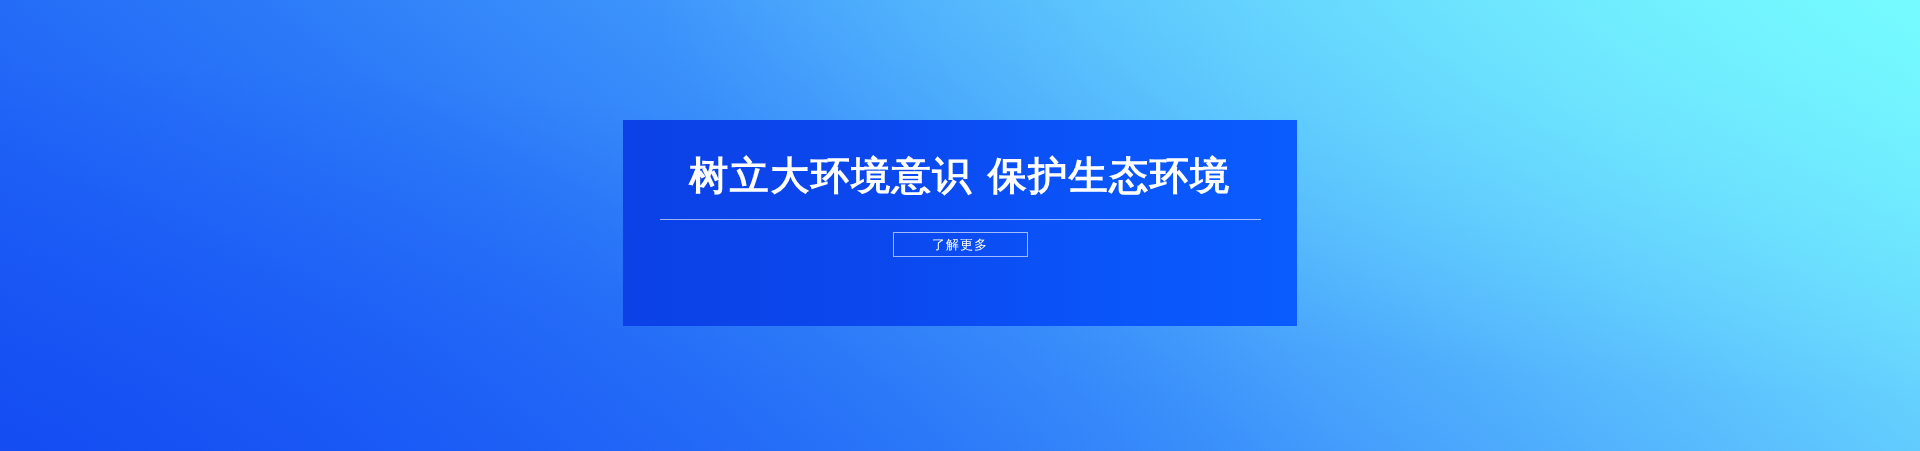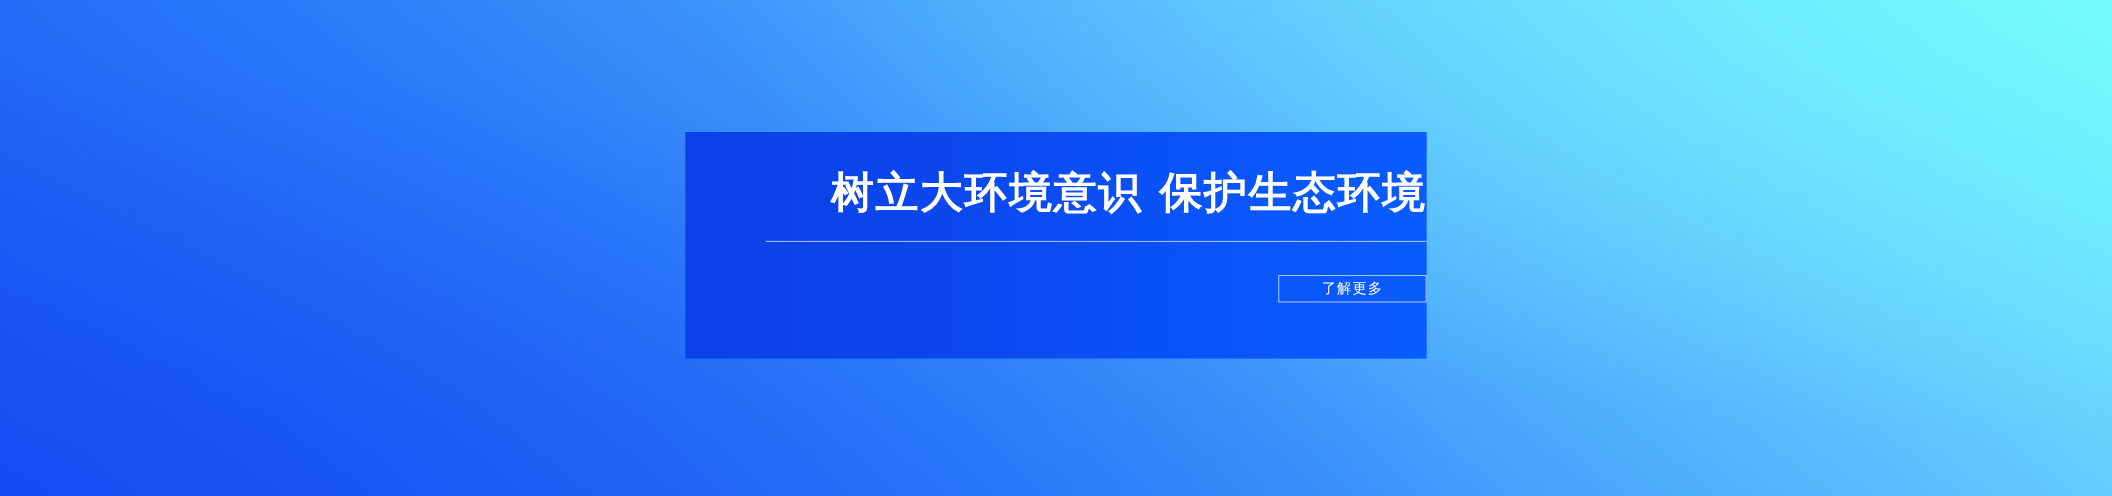--- a/index.html
+++ b/index.html
@@ -52,21 +52,21 @@
     position: absolute;
     left: 50%;
     transform: translateX(-50%);
     top: 120px;
     width: 674px;
     height: 206px;
     background-image: linear-gradient(90deg, #0b41e6 0%, #0b48ee 38%, #0a55fa 72%, #0a5cff 100%);
     z-index: 3;
     display: flex;
     flex-direction: column;
-    align-items: flex-end;
+    align-items: center;
     justify-content: flex-start;
     box-sizing: border-box;
     padding: 0;
   }
 
   .hero-title {
     margin: 0;
     padding: 0;
     color: #ffffff;
     font-size: 39px;
@@ -96,21 +96,21 @@
     letter-spacing: 0.1px;
     white-space: nowrap;
     margin-top: 17px;
     text-align: center;
   }
 
   .hero-cta {
     display: inline-flex;
     align-items: center;
     justify-content: center;
-    margin-top: 30px;
+    margin-top: 12px;
     width: 135px;
     height: 25px;
     border: 1px solid rgba(255,255,255,0.62);
     background: transparent;
     color: #ffffff;
     font-size: 13px;
     line-height: 1;
     letter-spacing: 1px;
     font-family: "DejaVu Sans", "Liberation Sans", sans-serif;
     box-sizing: border-box;

